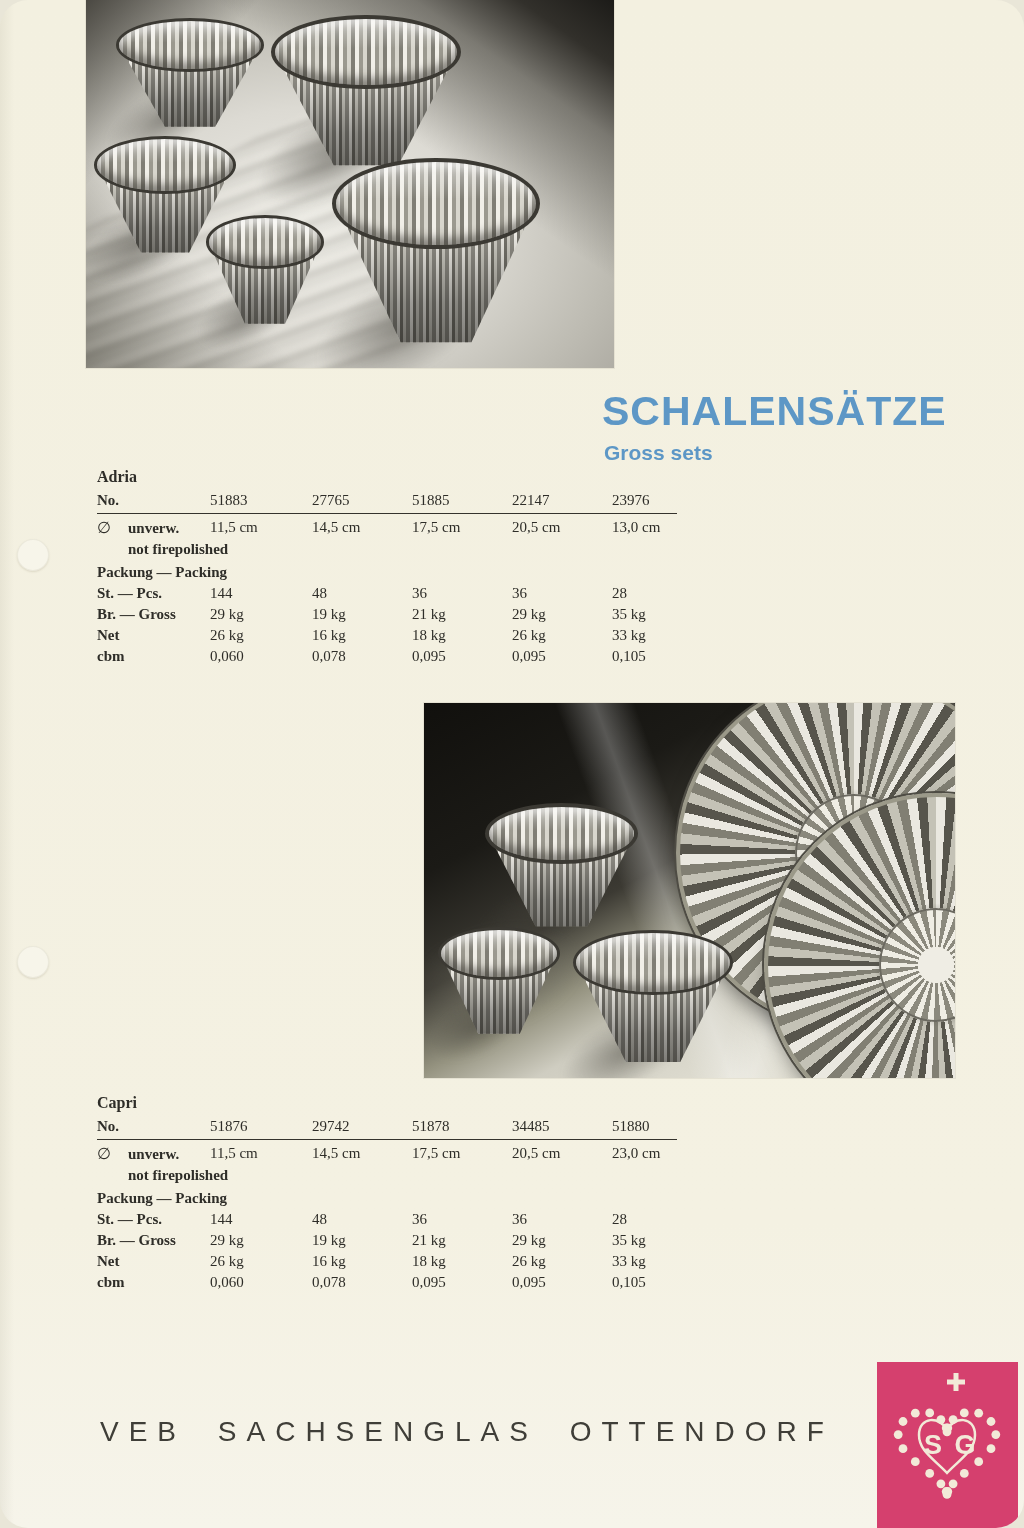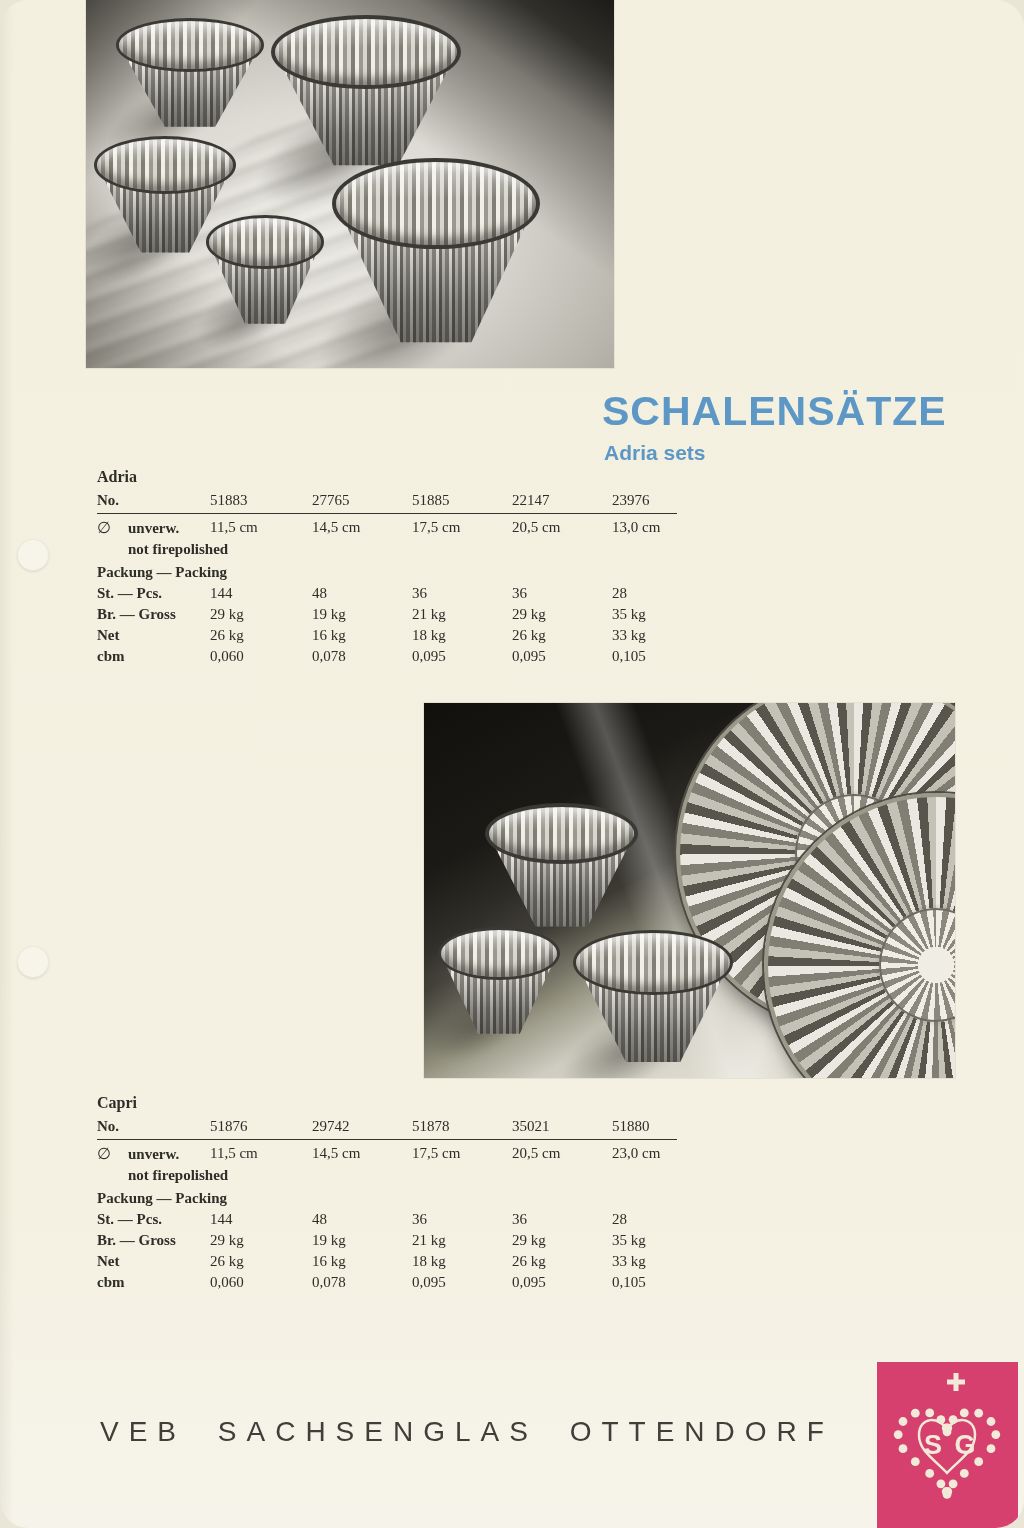--- a/index.html
+++ b/index.html
@@ -129,21 +129,21 @@
         <div class="rim"></div>
       </div>
     <div class="bowl big" style="left:246px;top:158px;width:208px;height:190px;">
       <div class="shadow"></div>
         <div class="body"></div>
         <div class="rim"></div>
       </div>
   </div>
 
   <h1 class="title">SCHALENSÄTZE</h1>
-  <h2 class="subtitle">Adria sets</h2>
+  <h2 class="subtitle">Gross sets</h2>
 
   <div class="spec-table t0">
       <div class="set-name">Adria</div>
       <div class="trow rule">
         <div class="tcell lbl">No.</div>
         <div class="tcell">51883</div>
         <div class="tcell">27765</div>
         <div class="tcell">51885</div>
         <div class="tcell">22147</div>
         <div class="tcell">23976</div>
@@ -223,21 +223,21 @@
       </div>
   </div>
 
   <div class="spec-table t1">
       <div class="set-name">Capri</div>
       <div class="trow rule">
         <div class="tcell lbl">No.</div>
         <div class="tcell">51876</div>
         <div class="tcell">29742</div>
         <div class="tcell">51878</div>
-        <div class="tcell">35021</div>
+        <div class="tcell">34485</div>
         <div class="tcell">51880</div>
       </div>
       <div class="trow">
         <div class="tcell lbl"><span class="dia-sym">∅</span><span class="dia-label">unverw.</span></div>
         <div class="tcell">11,5 cm</div>
         <div class="tcell">14,5 cm</div>
         <div class="tcell">17,5 cm</div>
         <div class="tcell">20,5 cm</div>
         <div class="tcell">23,0 cm</div>
       </div>

